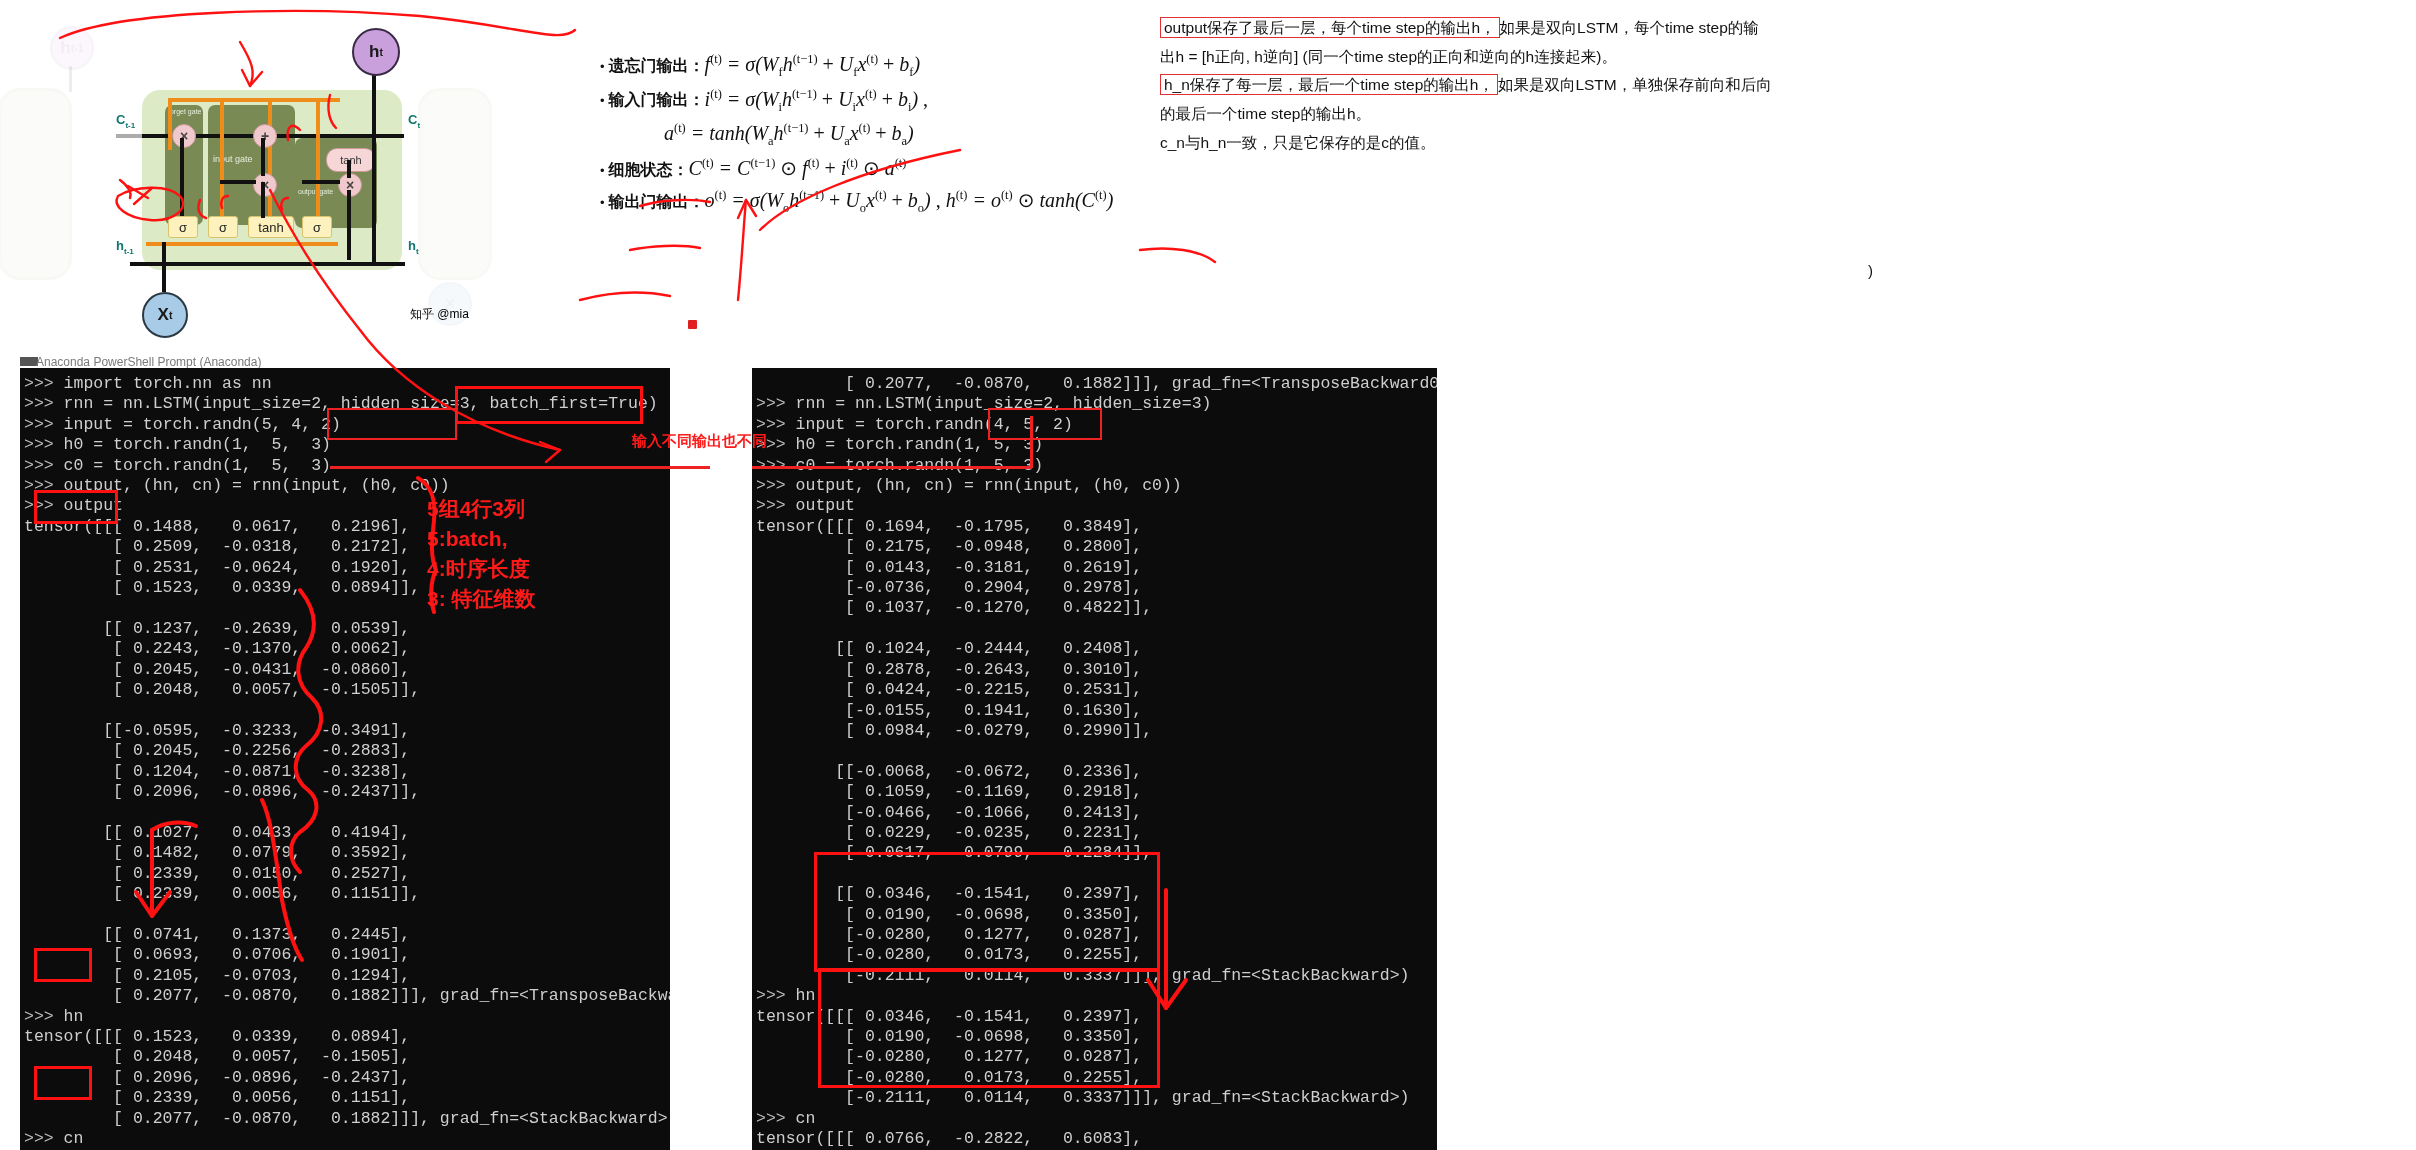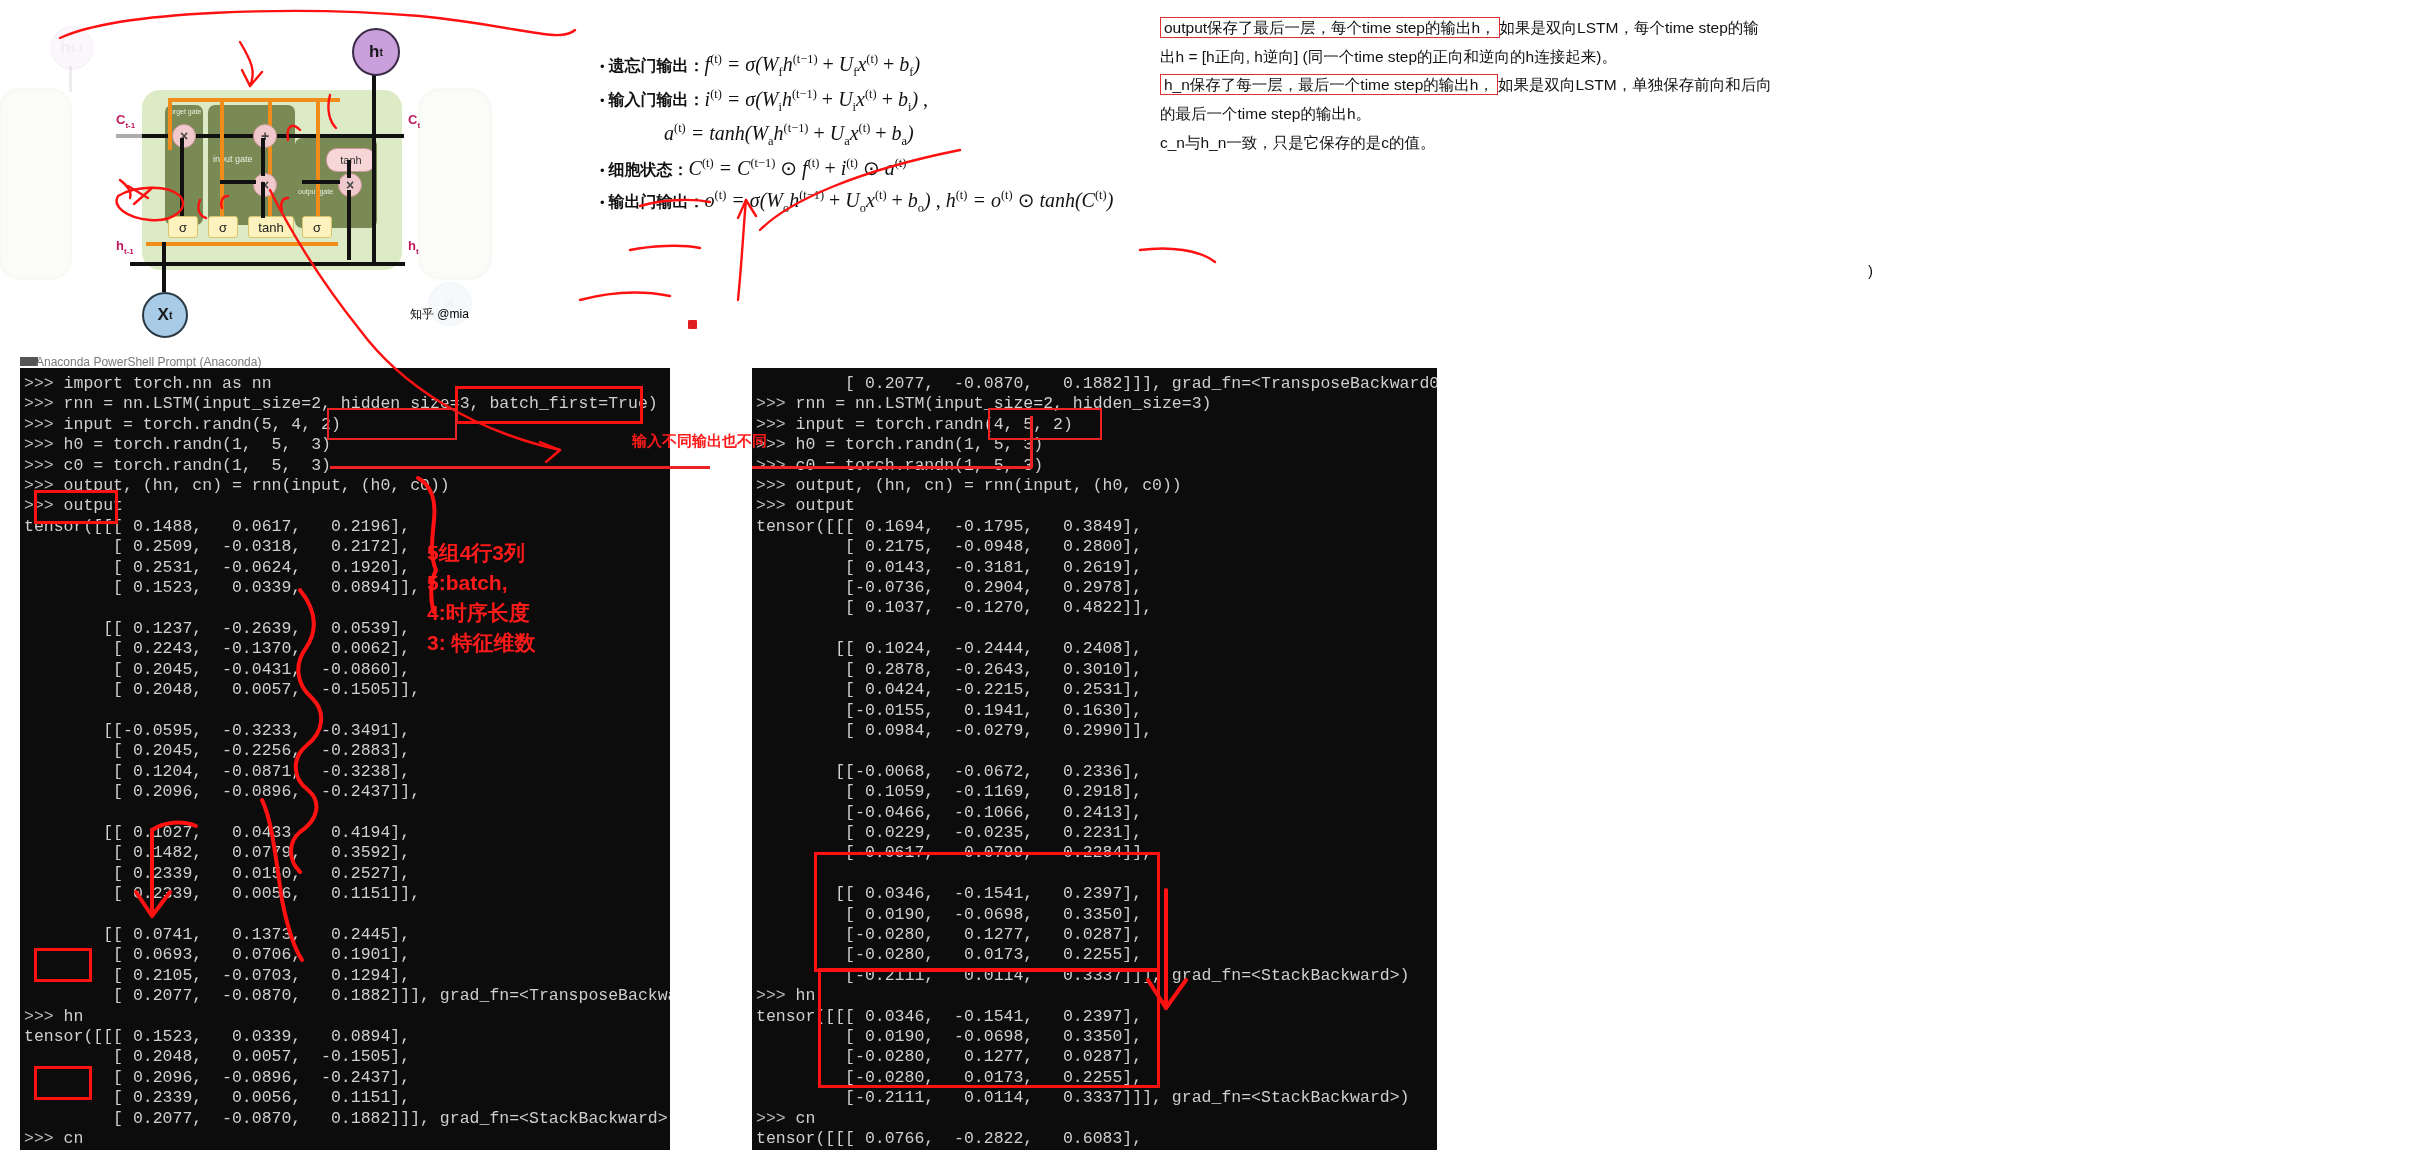--- a/index.html
+++ b/index.html
@@ -23,21 +23,21 @@
   .gate-box{position:absolute;background:#fdf2bd;border:1px solid #d8c36a;border-radius:3px;
           display:flex;align-items:center;justify-content:center;font-size:13px;color:#222;height:20px;}
   .tanh-oval{position:absolute;background:#f7d6d8;border:1px solid #c99;border-radius:11px;
           display:flex;align-items:center;justify-content:center;font-size:11px;color:#333;}
   .node-circle{position:absolute;border-radius:50%;display:flex;align-items:center;justify-content:center;
           font-size:17px;font-weight:bold;color:#1a1a1a;}
   .node-ht{background:#c9a0dc;border:2px solid #3a2a45;width:44px;height:44px;}
   .node-xt{background:#a8cbe8;border:2px solid #2a3a45;width:42px;height:42px;}
   .node-ghost-h{background:#f2e2f5;border:2px solid #e0d0e8;width:40px;height:40px;color:#cdbcd6;}
   .node-ghost-x{background:#dfeaf5;border:2px solid #d0dde8;width:40px;height:40px;color:#bccdd8;}
-  .lbl{position:absolute;font-size:13px;font-weight:bold;color:#be185d;}
+  .lbl{position:absolute;font-size:13px;font-weight:bold;color:#0f766e;}
   .tinylbl{position:absolute;font-size:7px;color:#e8eedd;}
   .blk-line{position:absolute;background:#111;}
   .or-line{position:absolute;background:#f08c1a;}
   .gr-line{position:absolute;background:#b8b8b8;}
   .watermark{position:absolute;font-size:12px;color:#000000;}
 
   
   #formulas{left:600px;top:52px;width:560px;}
   .f-row{display:flex;align-items:baseline;margin-bottom:7px;font-size:17px;color:#111;}
   .bullet{margin-right:4px;font-size:13px;}
@@ -283,21 +283,21 @@
   <div class="red-box" style="left:34px;top:1066px;width:52px;height:28px;"></div>
 
   <div class="red-box-thin" style="left:988px;top:408px;width:110px;height:28px;"></div>
   <div class="red-box" style="left:814px;top:852px;width:340px;height:114px;"></div>
   <div class="red-box" style="left:818px;top:968px;width:336px;height:114px;"></div>
 
   <div style="position:absolute;left:330px;top:466px;width:380px;height:2.5px;background:#ee2222;"></div>
   <div style="position:absolute;left:752px;top:466px;width:280px;height:2.5px;background:#ee2222;"></div>
   <div style="position:absolute;left:1030px;top:416px;width:2.5px;height:52px;background:#ee2222;"></div>
 
-  <div class="red-text annot-cn" style="left:427px;top:494px;margin-top:44px;">
+  <div class="red-text annot-cn" style="left:427px;top:494px;">
     <div>5组4行3列</div>
     <div>5:batch,</div>
     <div>4:时序长度</div>
     <div>3: 特征维数</div>
   </div>
 
   <div class="red-text" style="left:632px;top:432px;font-size:15px;">输入不同输出也不同</div>
 
   <div class="red-dot" style="left:688px;top:320px;"></div>
   <span class="paren" style="left:1868px;top:262px;">)</span>

